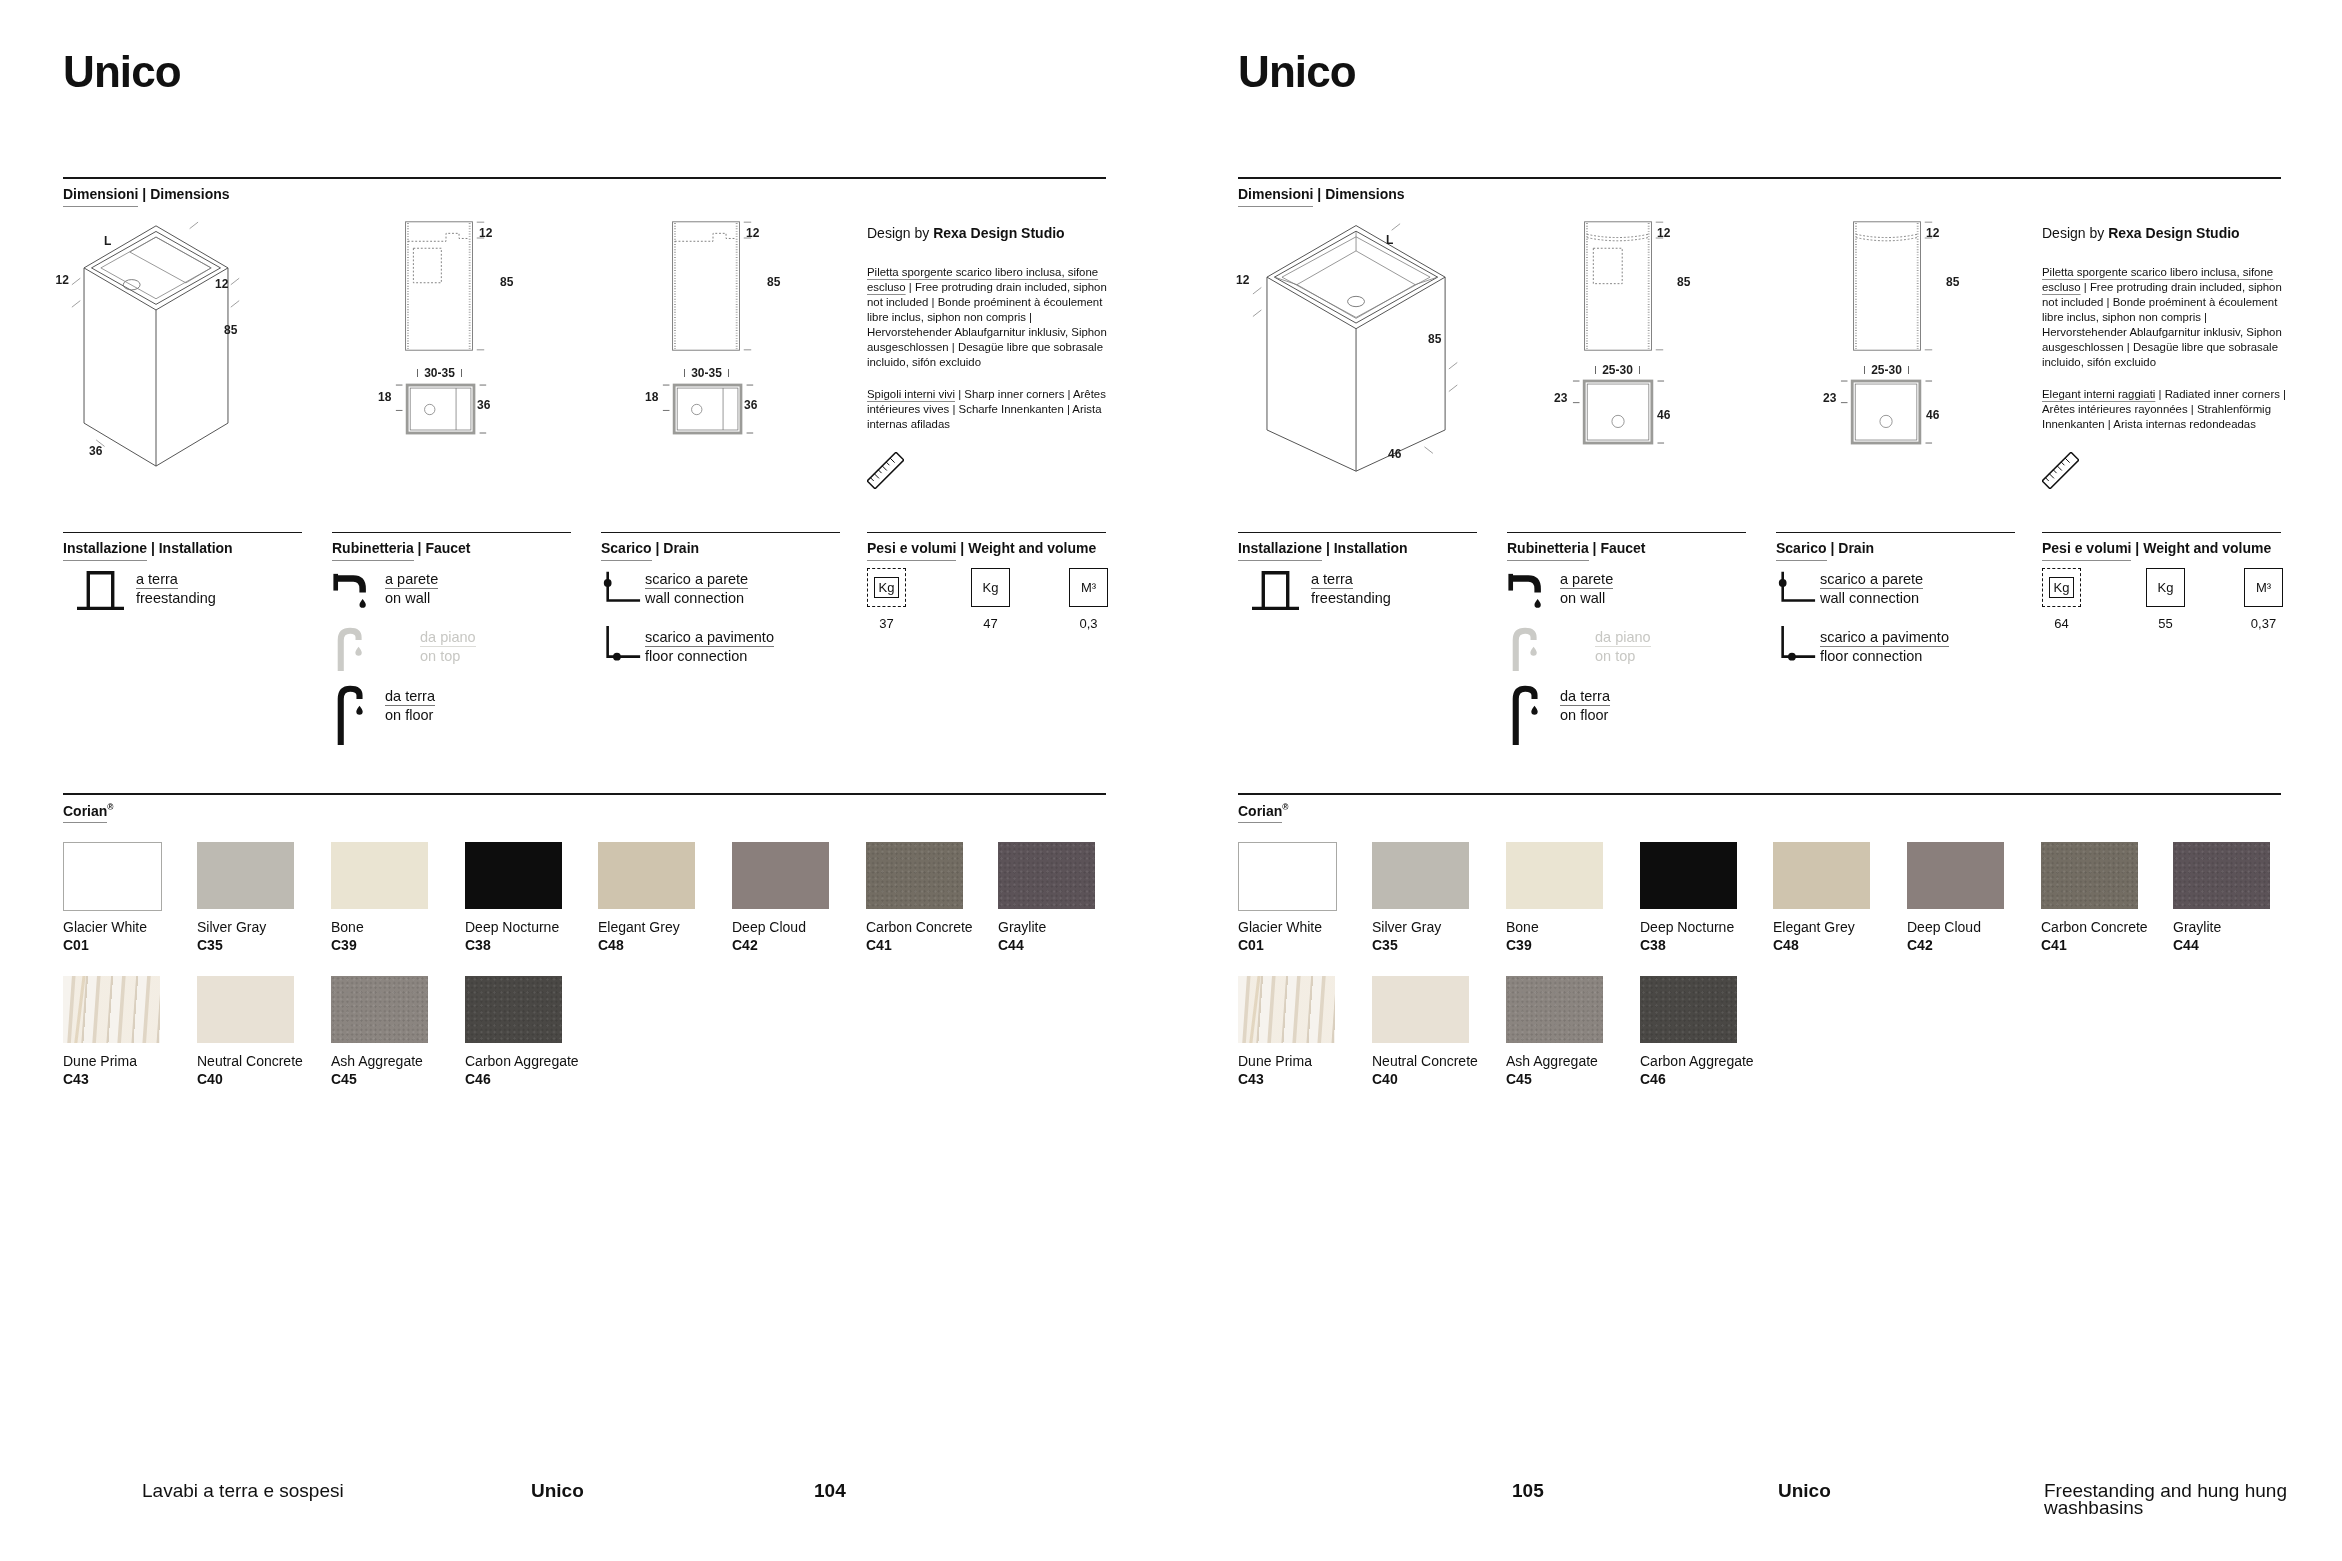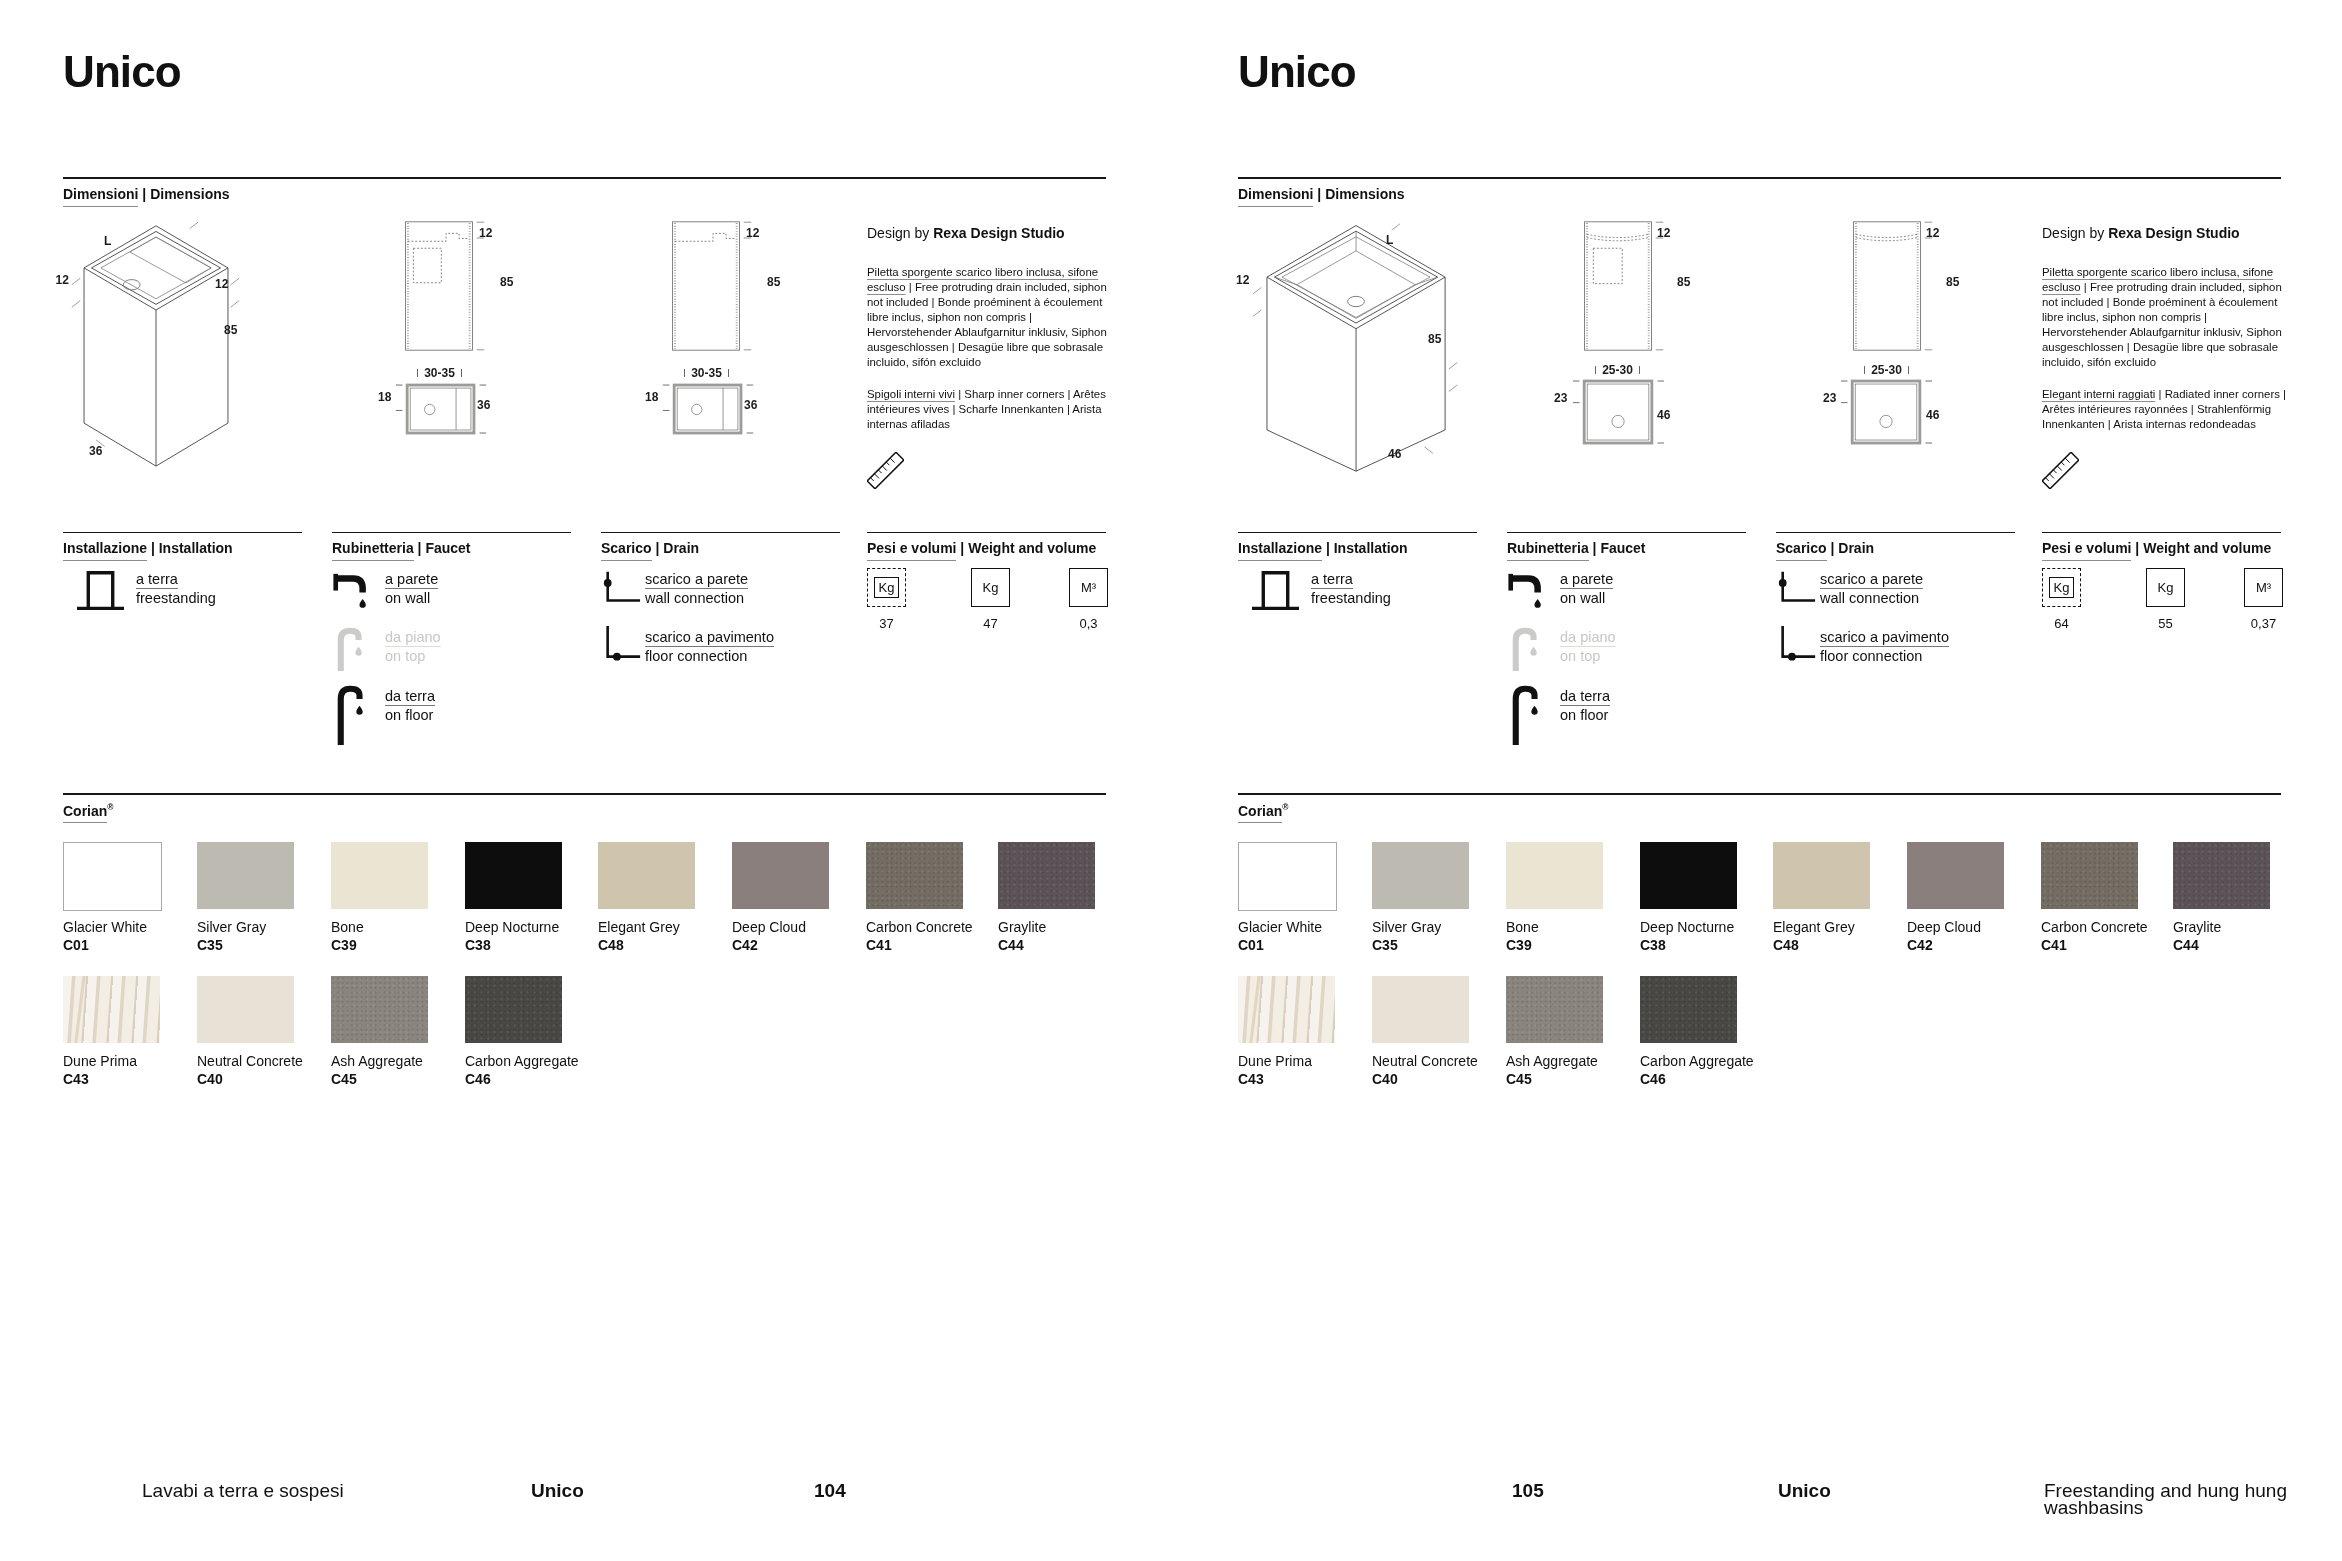--- a/index.html
+++ b/index.html
@@ -15,21 +15,21 @@
   .dim{position:absolute;font-size:12px;font-weight:700;color:#1c1c1c;white-space:nowrap;}
   .planspan{position:absolute;display:flex;align-items:center;justify-content:center;gap:6.6px;
     font-size:12px;font-weight:700;color:#1c1c1c;white-space:nowrap;}
   .planspan::before,.planspan::after{content:"";width:0.9px;height:8.4px;background:#666;}
   .design{position:absolute;width:249px;font-size:14px;}
   .design b{font-weight:700;}
   .note{font-size:11.4px;line-height:15px;margin:0;}
   .note .it{text-decoration:underline;text-underline-offset:2.8px;text-decoration-color:#8d8d8d;}
   .lbl{position:absolute;font-size:14.5px;line-height:19px;white-space:nowrap;}
   .lbl .it{border-bottom:0.9px solid #777;padding-bottom:0.9px;}
-  .inactive{color:#c7c7c3;}
+  .inactive{color:#c7c7c3;margin-left:35px;}
   .inactive .it{border-color:#dcdcd8;}
   .unitbox{position:absolute;width:39px;height:39px;border:1.9px solid #111;box-sizing:border-box;
     display:flex;align-items:center;justify-content:center;font-size:13px;}
   .unitbox.dashed{border-style:dashed;}
   .unitbox.dashed .inner{border:1.4px solid #111;padding:1.9px 3.7px;}
   .unitval{position:absolute;width:39px;text-align:center;font-size:13px;}
   .swatch{position:absolute;width:97px;height:67px;background:#ccc;}
   .swatch.textured{background-image:radial-gradient(rgba(255,255,255,.10) 0.9px,transparent 1.1px),
     radial-gradient(rgba(0,0,0,.12) 0.9px,transparent 1.1px);background-size:6.6px 6.6px,4.7px 4.7px;}
   .swatch.marble{background-image:

